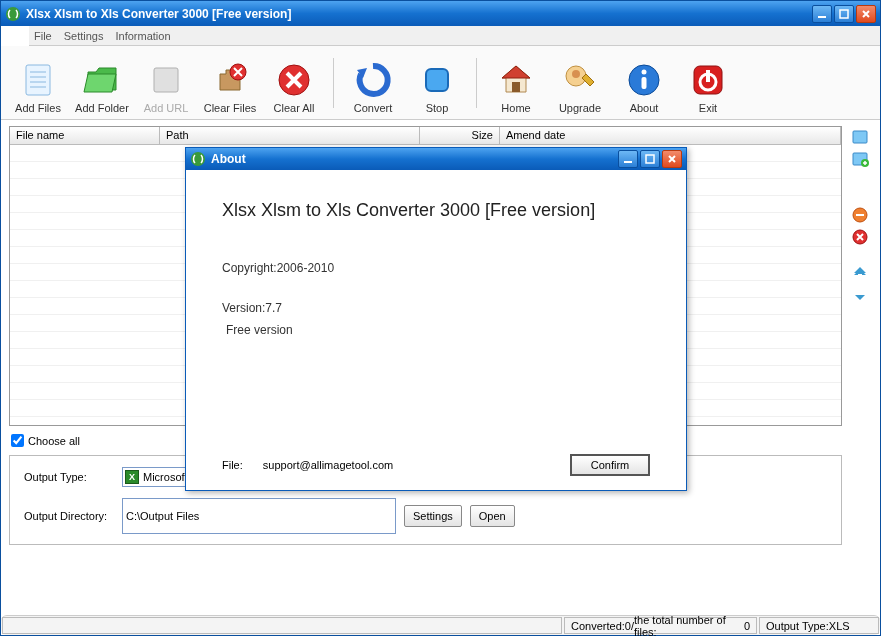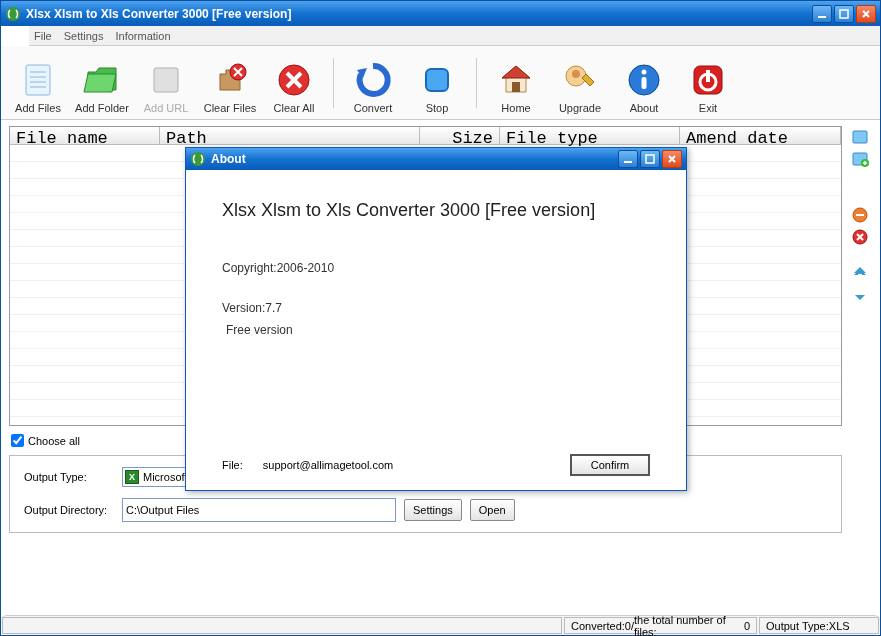--- a/index.html
+++ b/index.html
@@ -24,31 +24,31 @@
 .tool-btn.disabled .lbl { color: #aaa; }
 .tool-sep { width: 1px; height: 50px; background: #ccc; margin: 0 4px; }
 
 .content { flex: 1; padding: 6px 8px 4px 8px; display: flex; gap: 6px; }
 .main-area { flex: 1; display: flex; flex-direction: column; gap: 4px; }
 .side-btns { width: 24px; display: flex; flex-direction: column; gap: 4px; padding-top: 2px; align-items: center; }
 .side-btns .sb { width: 18px; height: 18px; cursor: pointer; border-radius: 2px; display:flex; align-items:center; justify-content:center; }
 
 .file-table { border: 1px solid #999; height: 300px; background: #fff; }
 .file-table .hdr { display: flex; background: linear-gradient(#fff,#e8e8e8); height: 18px; border-bottom: 1px solid #bbb; }
-.file-table .hdr .col { border-right: 1px solid #bbb; padding: 2px 6px; font-size: 17px; font-family: Liberation Mono, monospace; }
+.file-table .hdr .col { border-right: 1px solid #bbb; padding: 2px 6px; font-size: 11px; }
 .file-table .rows { height: calc(100% - 18px); overflow: auto; }
 .file-table .rows .row { height: 17px; border-bottom: 1px solid #f0f0f0; }
 
 .choose-row { padding: 4px 2px; }
 .choose-row label { display: flex; align-items: center; gap: 4px; }
 
 .group { border: 1px solid #bbb; padding: 10px 14px; display: flex; flex-direction: column; gap: 10px; }
 .form-row { display: flex; align-items: center; gap: 8px; }
 .form-row .flabel { width: 90px; }
-.form-row select, .form-row input[type=text] { height: 24px; border: 1px solid #7a9ac9; padding: 1px 3px; font-size: 11px; }
+.form-row select, .form-row input[type=text] { height: 36px; border: 1px solid #7a9ac9; padding: 1px 3px; font-size: 11px; }
 .form-row input[type=text] { width: 274px; }
 .form-row .btn { height: 22px; padding: 2px 8px; border: 1px solid #888; background: linear-gradient(#fff,#e4e4e4); cursor: pointer; border-radius: 2px; }
 
 .statusbar { height: 20px; border-top: 1px solid #ccc; background: #f4f4f4; display: flex; border-radius: 6px; }
 .statusbar .cell { border: 1px solid #bbb; margin: 1px; padding: 2px 6px; display: flex; align-items: center; }
 .statusbar .progress { flex: 0 0 560px; }
 .statusbar .stats { flex: 1; }
 .statusbar .otype { flex: 0 0 120px; }
 
 
@@ -213,21 +213,20 @@
   </div>
 
   <div class="content">
     <div class="main-area">
 
       <div class="file-table">
         <div class="hdr">
           <div class="col" style="width:150px">File name</div>
           <div class="col" style="width:260px">Path</div>
           <div class="col" style="width:80px;text-align:right">Size</div>
-          <div class="col" style="width:180px">File type</div>
           <div class="col" style="flex:1">Amend date</div>
         </div>
         <div class="rows">
           <div class="row"></div>
             <div class="row"></div>
             <div class="row"></div>
             <div class="row"></div>
             <div class="row"></div>
             <div class="row"></div>
             <div class="row"></div>

